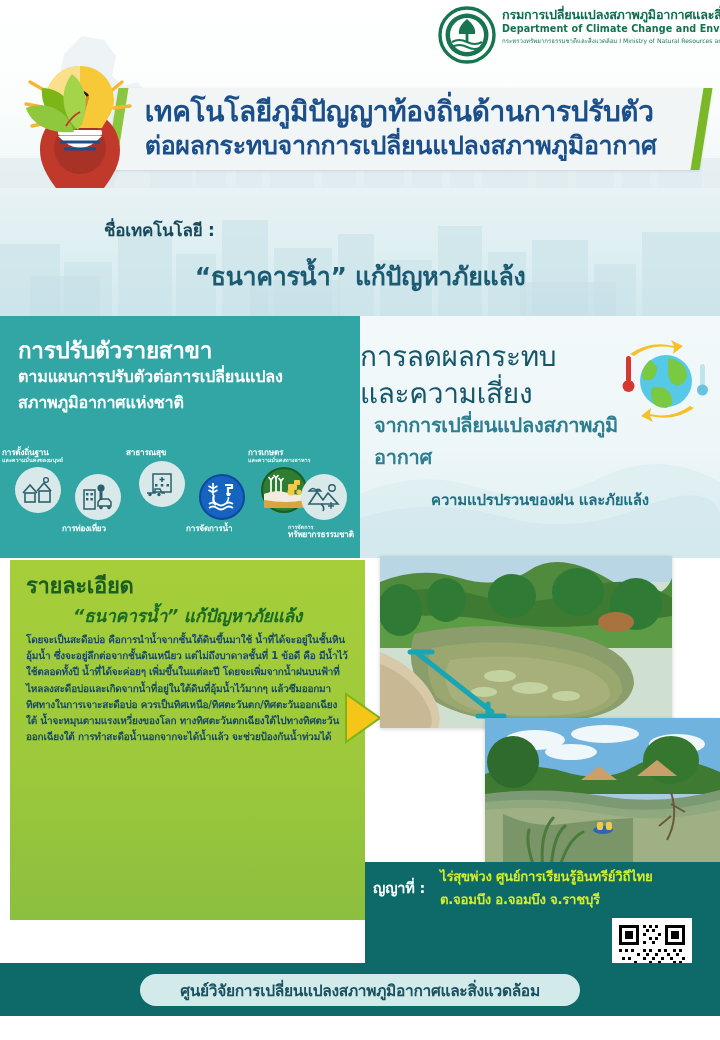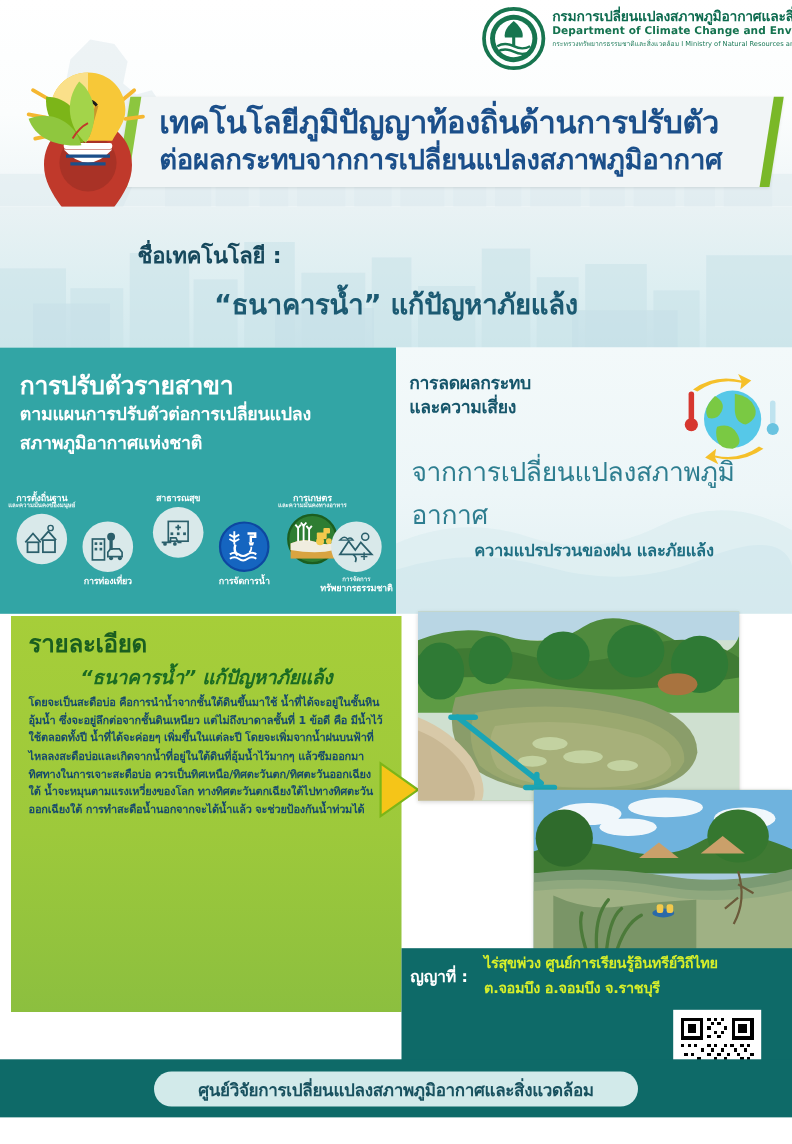--- a/index.html
+++ b/index.html
@@ -63,22 +63,22 @@
   .bulb-art { position:absolute; left:14px; top:52px; width:132px; height:175px; }
 
   
   .techname-band {
     position:absolute; left:0; top:188px; width:720px; height:128px;
     background:linear-gradient(180deg,#e9f2f4 0%,#dceef1 60%,#d2e9ee 100%);
     overflow:hidden;
   }
   .skyline2 { position:absolute; left:0; top:22px; width:720px; height:106px; opacity:.55; }
   .tech-label {
-    position:absolute; left:125px; top:28px;
-    font-size:20px; font-weight:bold; color:#16485c; letter-spacing:-.2px;
+    position:absolute; left:104px; top:28px;
+    font-size:17px; font-weight:bold; color:#16485c; letter-spacing:-.2px;
   }
   .tech-value {
     position:absolute; left:0; top:68px; width:720px; text-align:center;
     font-size:25px; font-weight:bold; color:#1c5a72; letter-spacing:-.3px;
   }
 
   
   .panel-left {
     position:absolute; left:0; top:316px; width:360px; height:242px;
     background:#32a5a5;
@@ -94,37 +94,37 @@
     position:absolute; left:18px; top:16px;
     font-size:22.5px; font-weight:bold; color:#ffffff; letter-spacing:-.3px;
   }
   .pl-h2 {
     position:absolute; left:18px; top:48px; width:330px;
     font-size:16.2px; font-weight:bold; color:#ffffff;
     line-height:1.62; letter-spacing:-.2px;
   }
 
   .pr-h1 {
-    position:absolute; left:12px; top:22px; width:230px;
-    font-size:16px; font-weight:bold; color:#16566b;
+    position:absolute; left:0; top:22px; width:230px;
+    font-size:28px; font-weight:normal; color:#16566b;
     line-height:1.33; letter-spacing:-.3px;
   }
   .pr-h2 {
     position:absolute; left:14px; top:93px; width:300px;
-    font-size:24px; font-weight:normal; color:#2e7e90; letter-spacing:-.3px;
+    font-size:20px; font-weight:bold; color:#2e7e90; letter-spacing:-.3px;
   }
   .pr-note {
     position:absolute; left:0; top:172px; width:360px; text-align:center;
     font-size:15px; font-weight:bold; color:#1f6f83; letter-spacing:-.2px;
   }
   .globe-art { position:absolute; left:250px; top:20px; width:104px; height:92px; }
 
   
   .sector-row { position:absolute; left:0; top:448px; width:360px; height:110px; }
-  .sector { position:absolute; width:72px; text-align:center; }
+  .sector { position:absolute; width:72px; text-align:left; }
   .sector .circ {
     width:46px; height:46px; border-radius:50%; margin:0 auto;
     display:flex; align-items:center; justify-content:center;
     background:#d9e9ea;
   }
   .sector .circ.blue  { background:#1565c0; border:2.5px solid #0d47a1; }
   .sector .circ.green { background:#2e7d32; border:2.5px solid #1b5e20; }
   .sector .lbl {
     font-size:8.2px; font-weight:bold; color:#ffffff; line-height:1.12;
     letter-spacing:-.2px;

